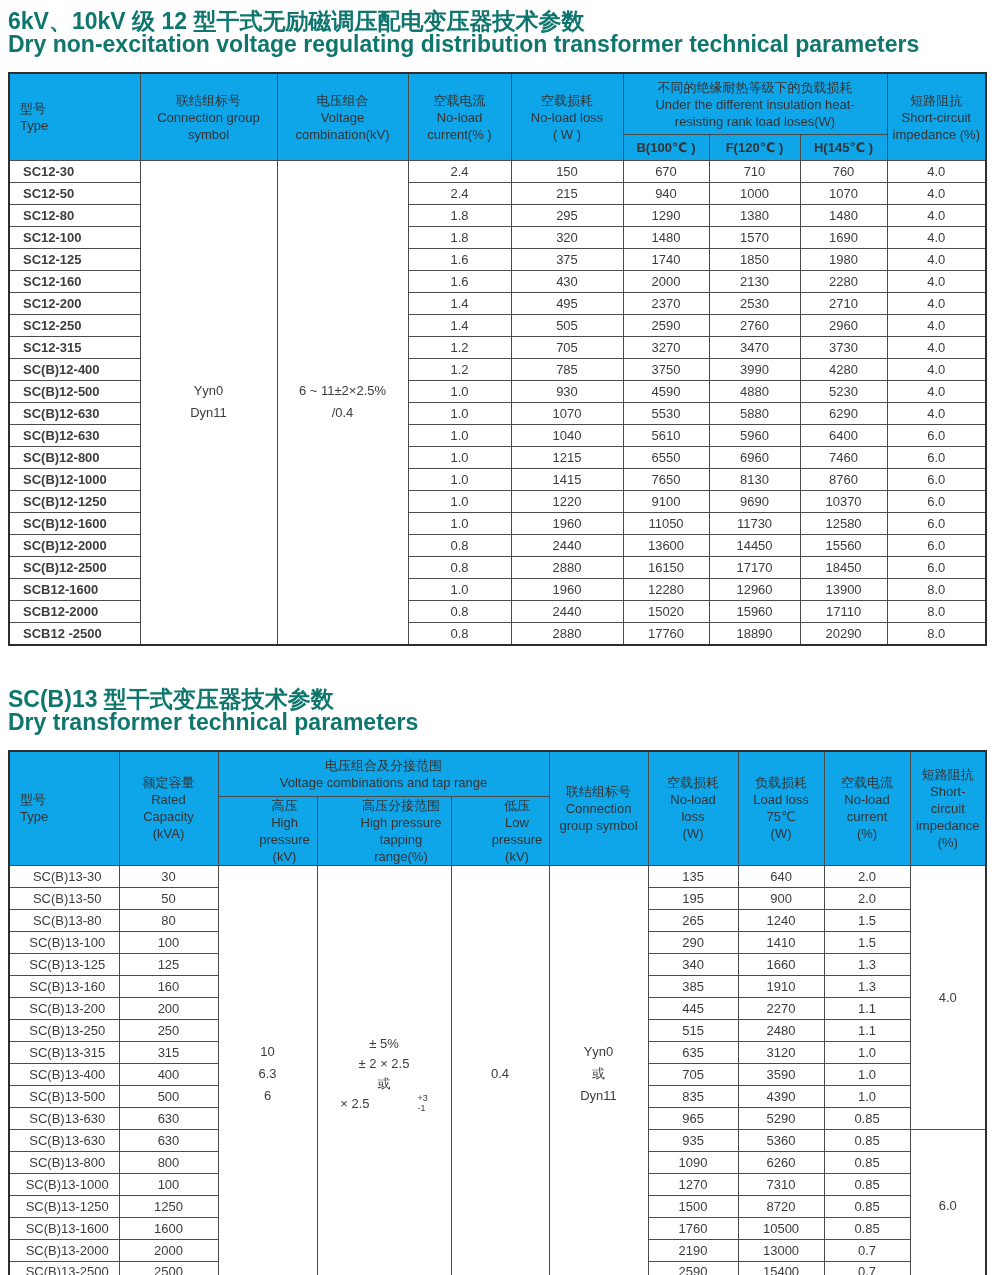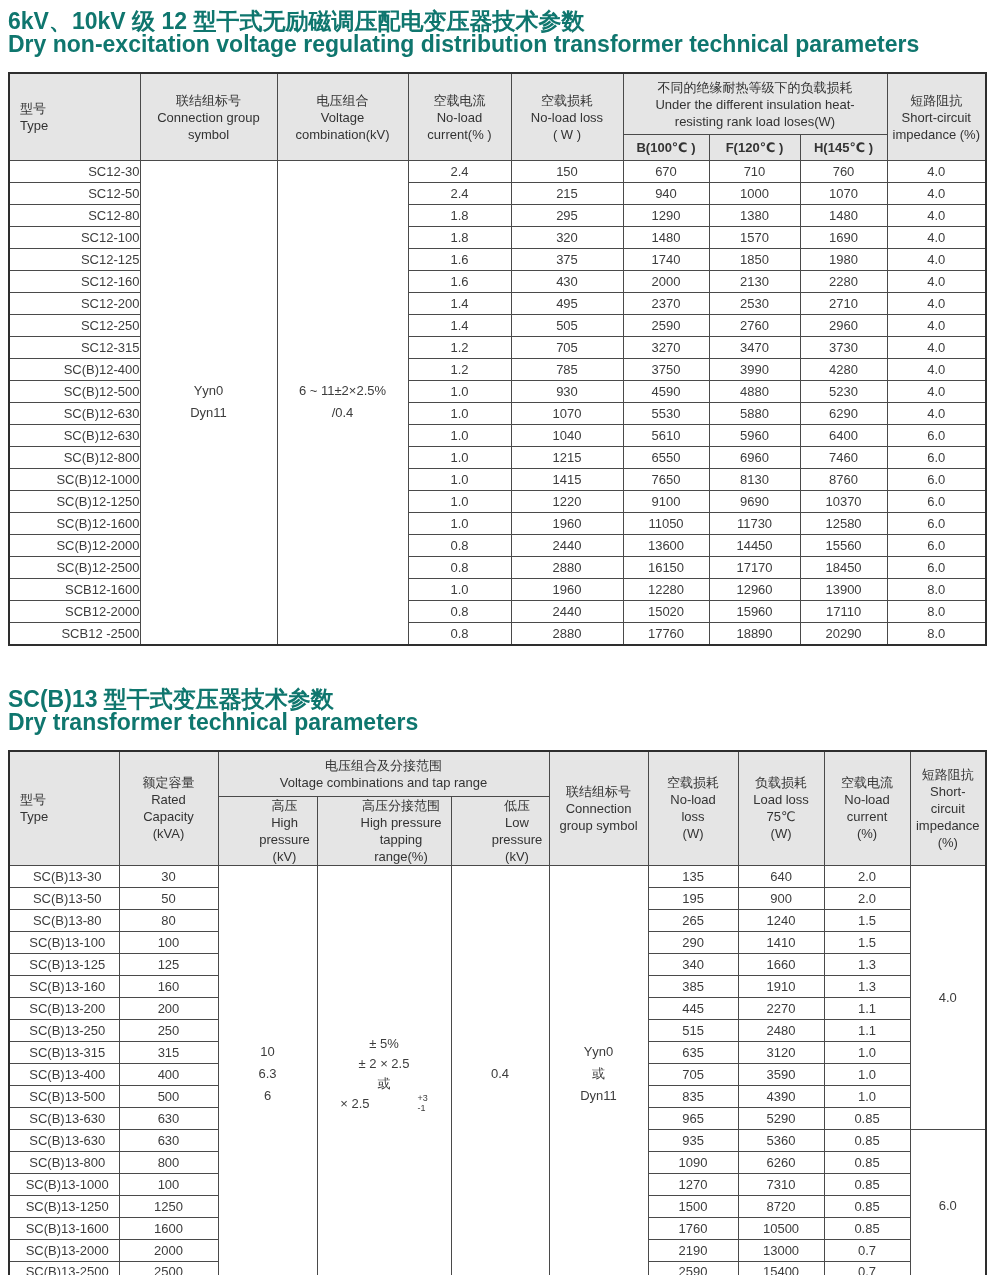--- a/index.html
+++ b/index.html
@@ -29,30 +29,30 @@
   th,td{
     border:1px solid #4a4a4a;
     font-size:13px;
     font-weight:400;
     text-align:center;
     vertical-align:middle;
     padding:0;
     overflow:hidden;
   }
   thead th{
-    background:#e5e5e5;
+    background:#0ea5e9;
     color:#333333;
     white-space:pre-line;
     line-height:17px;
   }
   th.left{text-align:left;padding-left:10px;}
   tbody tr{height:22px;}
   tbody td{color:#3c3c3c;background:#ffffff;line-height:15px;}
   .multiline{white-space:pre-line;line-height:22px;}
-  .t1 .type-cell{text-align:right;padding-left:13px;}
+  .t1 .type-cell{text-align:left;padding-left:13px;font-weight:bold;}
   .t2 .type-cell{text-align:center;padding-left:6px;}
 
   
   .t1 thead tr.hr1 th{height:60px;}
   .t1 thead tr.hr2 th{height:25px;line-height:16px;font-weight:bold;}
   
   .t2 thead tr.hr1 th.group{height:44px;}
   .t2 thead tr.hr2 th{height:58px;padding-left:34px;}
 
   

